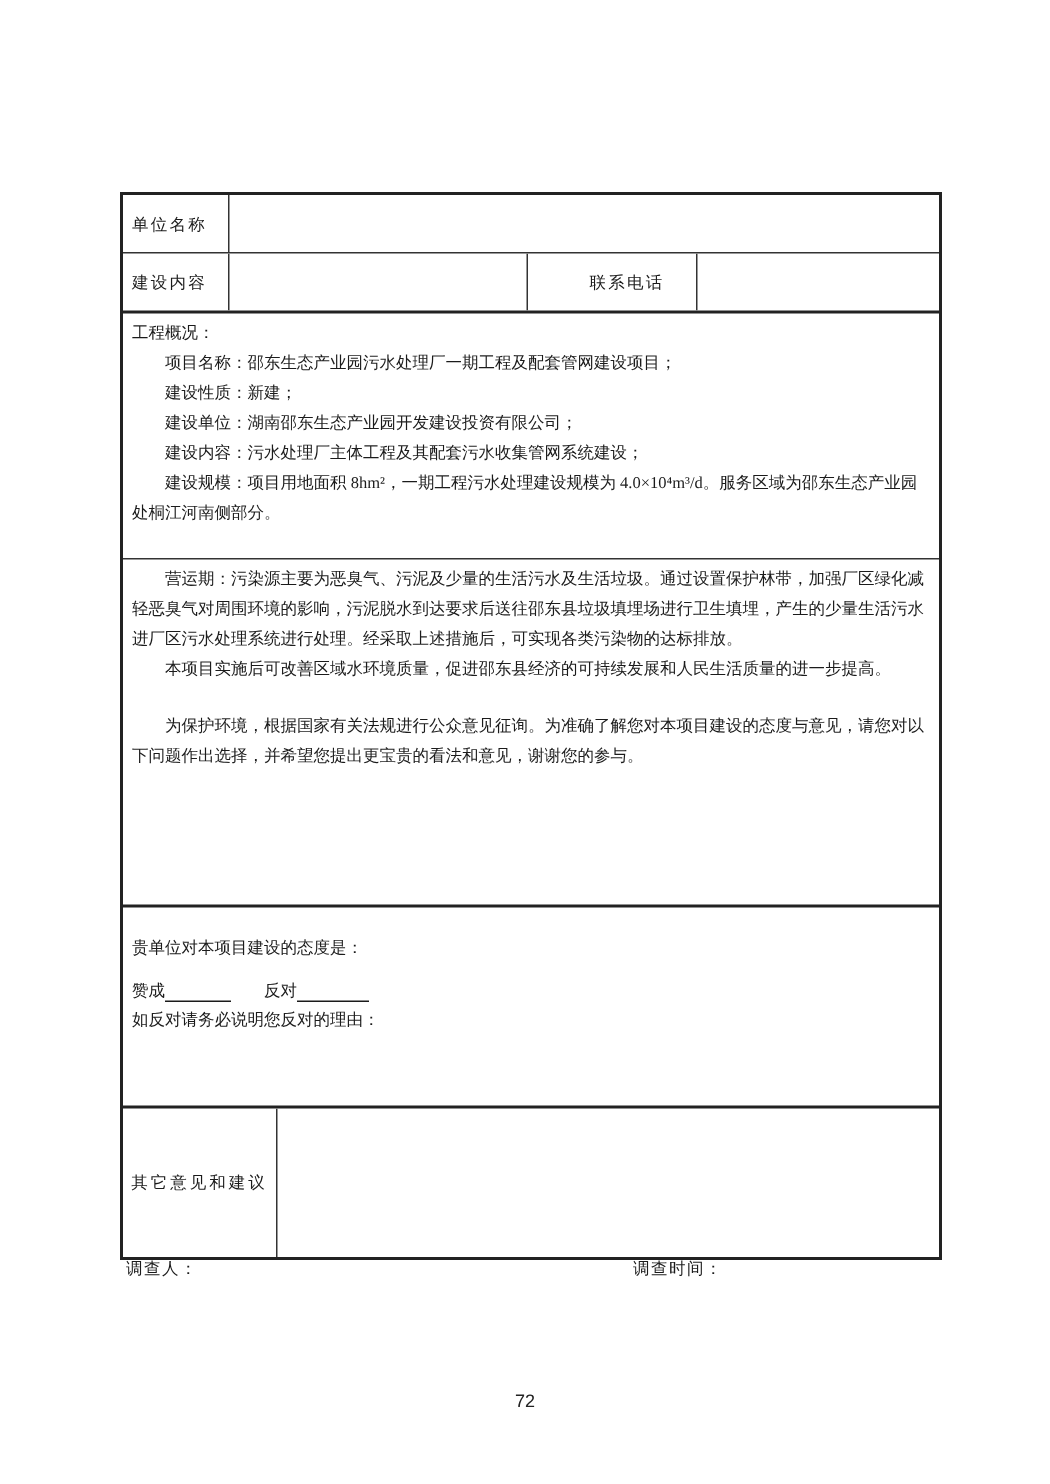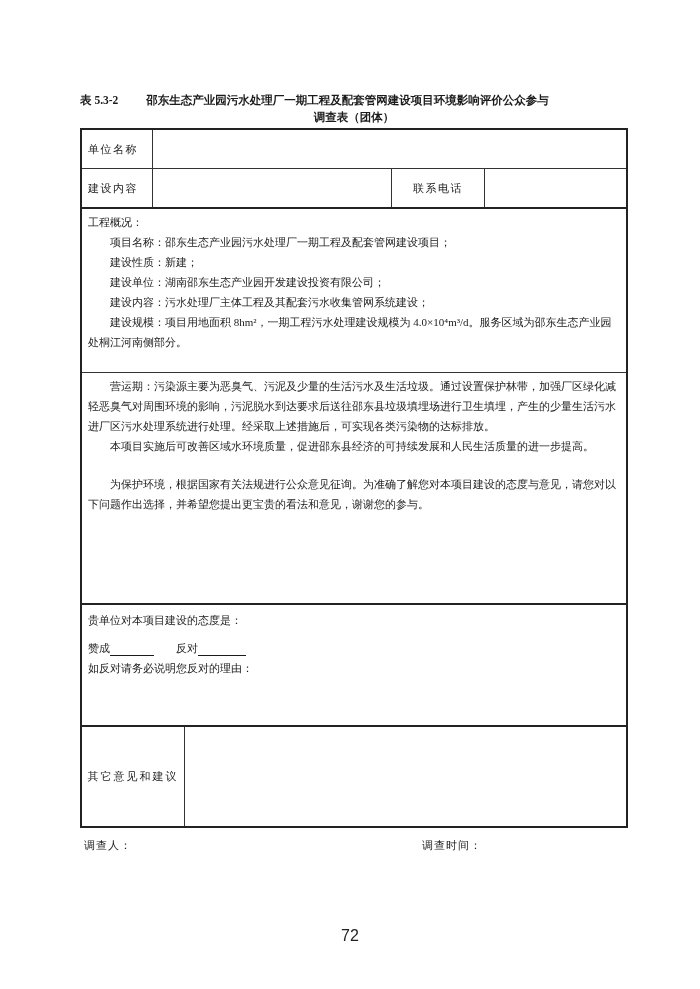--- a/index.html
+++ b/index.html
@@ -12,71 +12,64 @@
     font-size:11px;
     overflow:hidden;
   }
   
   .doc-title { position:absolute; top:92px; left:80px; width:548px; font-weight:bold; font-size:11.5px; line-height:17px; }
   .doc-title .t-line1 { display:flex; }
   .doc-title .t-label { white-space:nowrap; margin-right:28px; }
   .doc-title .t-line2 { text-align:center; }
   
   .tbl { position:absolute; top:128px; left:80px; width:544px; border:2px solid #222; }
-  .row { display:flex; overflow:hidden; }
+  .row { display:flex; overflow:hidden;gap:20px; }
   .bb1 { border-bottom:1px solid #333; }
   .bb2 { border-bottom:2px solid #222; }
   .cell { overflow:hidden; }
   .br1 { border-right:1px solid #333; }
   .lab { display:flex; align-items:center; padding-left:6px; letter-spacing:1.5px; }
   .lab-c { display:flex; align-items:center; justify-content:center; letter-spacing:1.5px; }
   .r-unit-name { height:38px; }
   .r-unit-addr { height:38px; }
   .col-label { width:64px; flex:0 0 auto; }
   .col-wide { flex:1 1 auto; }
   .col-phone-label { width:92px; flex:0 0 auto; }
   .col-phone-value { width:141px; flex:0 0 auto; }
   
   .sec { display:block; width:100%; padding:3px 6px 2px 6px; box-sizing:border-box; }
   .sec p { margin:0; line-height:20px; }
   .sec .head { font-weight:normal; }
   .indent { text-indent:22px; }
   .r-overview { height:163px; }
   .r-impact { height:230px; }
   .r-impact .closing { margin-top:18px; }
-  .r-attitude { height:120px; }
+  .r-attitude { height:120px;margin-top:12px; }
   .r-attitude p { line-height:24px; }
   .choice-line { display:flex; align-items:flex-end; height:24px; }
   .u-line { display:inline-block; border-bottom:1px solid #1b1b1b; height:14px; }
   .u1 { width:44px; }
   .u2 { width:48px; margin-right:0; }
   .gap-mid { width:22px; }
   .r-other { height:99px;text-align:center; }
   .col-other-label { width:102px; flex:0 0 auto; letter-spacing:2px; }
   
   .survey-row { position:absolute; top:838px; left:80px; width:548px; height:16px; }
   .survey-row span { position:absolute; top:0; letter-spacing:1px; }
   .surveyor { left:4px; }
   .survey-time { left:342px; }
   
   .footer { position:absolute; top:927px; left:0; width:700px; text-align:center;
-            font-family:"Liberation Sans","DejaVu Sans",sans-serif; font-size:16px; color:#222; }
+            font-family:"Liberation Sans","DejaVu Sans",sans-serif; font-size:12px; color:#222; }
 </style>
 </head>
 <body>
 
 <div class="sheet">
 
-  <div class="doc-title">
-    <div class="t-line1">
-      <span class="t-label">表 5.3-2</span>
-      <span>邵东生态产业园污水处理厂一期工程及配套管网建设项目环境影响评价公众参与</span>
-    </div>
-    <div class="t-line2">调查表（团体）</div>
-  </div>
 
   <div class="tbl">
 
     <div class="row r-unit-name bb1">
       <div class="cell col-label br1 lab">单位名称</div>
       <div class="cell col-wide"></div>
     </div>
 
     <div class="row r-unit-addr bb2">
       <div class="cell col-label br1 lab">建设内容</div>

